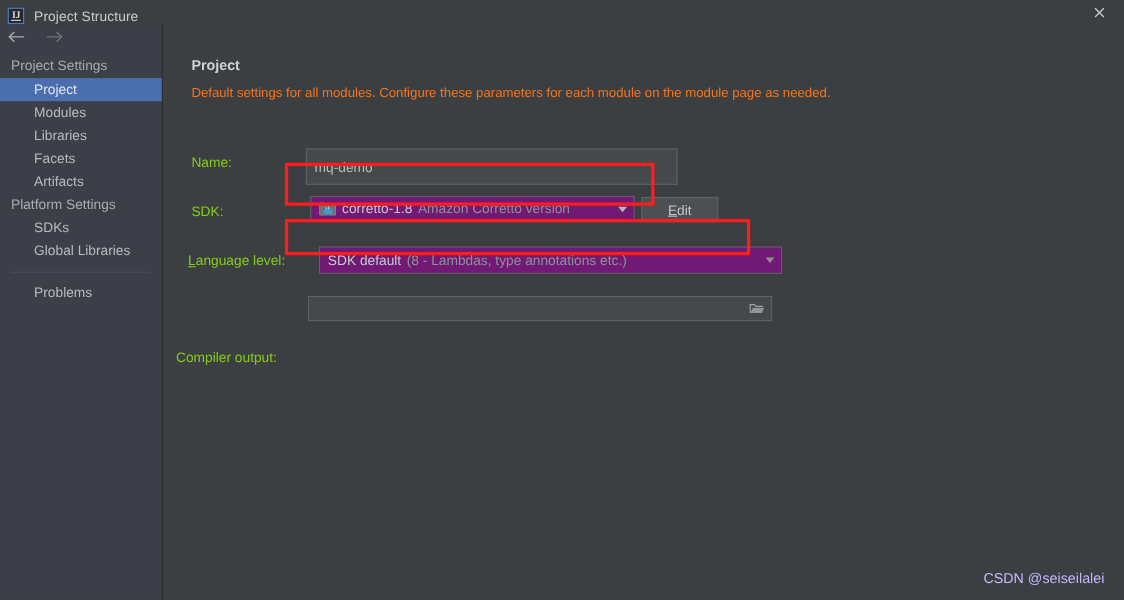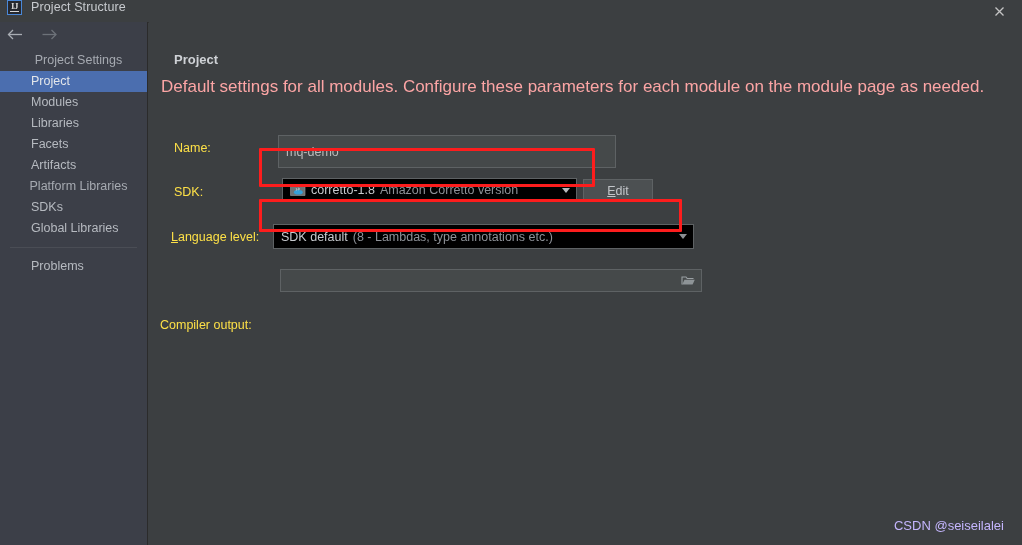--- a/index.html
+++ b/index.html
@@ -25,21 +25,21 @@
 
   
   .titlebar {
     position: absolute;
     left: 0; top: 0;
     width: 1022px;
     height: 22px;
     background: #3c3f41;
     border-bottom: 1px solid #323232;
     display: flex;
-    align-items: flex-start;
+    align-items: flex-end;
   }
   .app-icon {
     width: 15px;
     height: 15px;
     margin-left: 7px;
     background: #26282e;
     border: 1px solid #4a88d8;
     box-sizing: border-box;
     position: relative;
     flex: 0 0 auto;
@@ -101,21 +101,20 @@
   .nav-arrow { display: block; }
   .nav-back { color: #a9adb3; }
   .nav-fwd  { color: #6d7279; }
 
   .side-group {
     font-size: 12.5px;
     color: #a6aab1;
     padding: 3px 0 3px 10px;
     height: 15px;
     line-height: 15px;
-    text-align: center;
   }
   .side-item {
     font-size: 12.5px;
     color: #b6bac0;
     padding-left: 31px;
     height: 21px;
     line-height: 21px;
   }
   .side-item.selected {
     background: #4b6eaf;
@@ -139,52 +138,52 @@
   .page-title {
     position: absolute;
     left: 25px;
     top: 30px;
     font-size: 13px;
     font-weight: bold;
     color: #cfd2d6;
   }
   .page-desc {
     position: absolute;
-    left: 12px;
+    left: 25px;
     top: 55px;
-    font-size: 17px;
-    color: #fca5a5;
+    font-size: 12px;
+    color: #f97316;
     white-space: nowrap;
   }
 
   .row-label {
     position: absolute;
     font-size: 12.5px;
-    color: #fde047;
+    color: #84cc16;
     white-space: nowrap;
   }
   .mnemonic { text-decoration: underline; }
 
   
   .field {
     position: absolute;
     background: #45494a;
     border: 1px solid #5e6264;
     box-sizing: border-box;
     font-size: 12.5px;
     color: #bbbbbb;
     display: flex;
     align-items: center;
     padding-left: 7px;
   }
 
   
   .combo {
     position: absolute;
-    background: #000000;
+    background: #701a75;
     border: 1px solid #5e6264;
     box-sizing: border-box;
     display: flex;
     align-items: center;
     font-size: 12.5px;
   }
   .combo .combo-text {
     flex: 1 1 auto;
     white-space: nowrap;
     overflow: hidden;
@@ -304,21 +303,21 @@
       </span>
     </div>
 
     <div class="side-group">Project Settings</div>
     <div class="side-item selected">Project</div>
     <div class="side-item">Modules</div>
     <div class="side-item">Libraries</div>
     <div class="side-item">Facets</div>
     <div class="side-item">Artifacts</div>
 
-    <div class="side-group">Platform Libraries</div>
+    <div class="side-group">Platform Settings</div>
     <div class="side-item">SDKs</div>
     <div class="side-item">Global Libraries</div>
 
     <div class="side-sep"></div>
 
     <div class="side-item">Problems</div>
   </div>
 
   <div class="main">
 
@@ -350,21 +349,21 @@
       </div>
     </div>
 
     <div class="btn" style="left:434px; top:157px; width:70px; height:23px;">
       <span class="mnemonic">E</span>
         <span>dit</span>
     </div>
 
     <div class="row-label" style="left:22px; top:208px;"><span class="mnemonic">L</span><span>anguage level:</span></div>
 
-    <div class="combo" style="left:124px; top:202px; width:421px; height:25px;">
+    <div class="combo" style="left:141px; top:202px; width:421px; height:25px;">
       <div class="combo-text">
         <span class="primary">SDK default</span>
         <span class="secondary">(8 - Lambdas, type annotations etc.)</span>
       </div>
       <div class="arrow-box">
         <span class="tri-down dim"></span>
       </div>
     </div>
 
     <div class="row-label" style="left:11px; top:253px;margin-top:43px;">Compiler output:</div>

